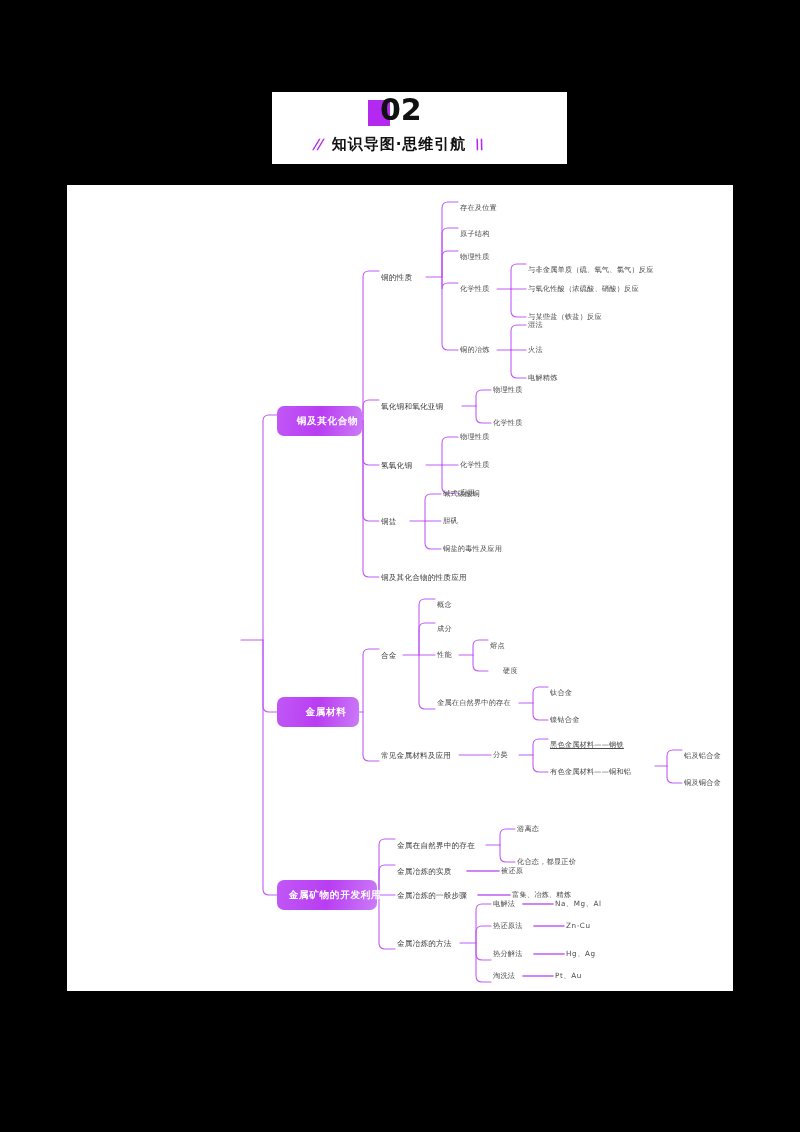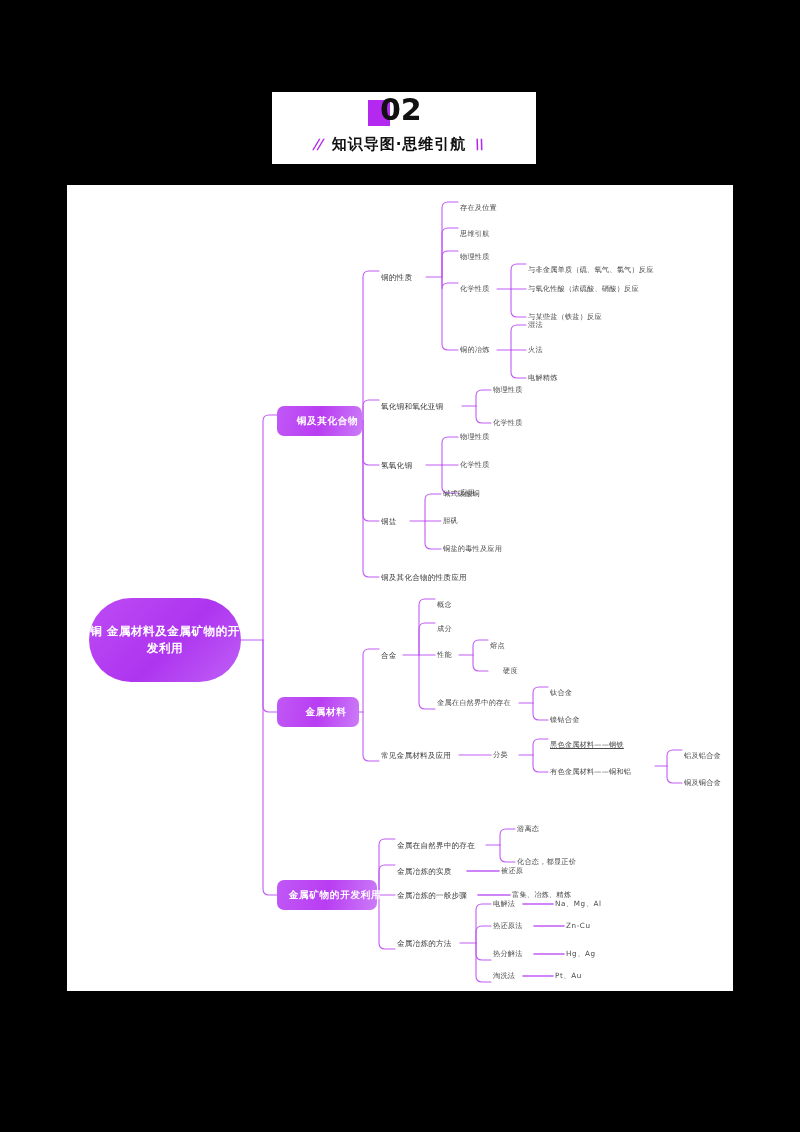--- a/index.html
+++ b/index.html
@@ -1,20 +1,20 @@
 <!DOCTYPE html>
 <html><head>
 <meta charset="utf-8">
 <style>
   html,body{margin:0;padding:0;background:#000;}
   body{width:800px;height:1132px;position:relative;font-family:"DejaVu Sans","Liberation Sans",sans-serif;}
   .page{position:absolute;inset:0;background:#000;}
 
   
-  .header{position:absolute;left:272px;top:92px;width:264px;height:72px;background:#fff;}
+  .header{position:absolute;left:272px;top:92px;width:295px;height:72px;background:#fff;}
   .hdr-num-wrap{position:absolute;left:0;top:2px;width:254px;height:36px;}
   .hdr-sq{position:absolute;left:96px;top:6px;width:22px;height:26px;background:#b429ef;}
   .hdr-num{position:absolute;left:108px;top:-2px;font-size:30px;font-weight:700;color:#111;letter-spacing:0px;font-family:"DejaVu Sans","Liberation Sans",sans-serif;}
   .hdr-title-row{position:absolute;left:0;top:36px;width:254px;height:32px;display:flex;align-items:center;justify-content:center;}
   .slashes{color:#b429ef;font-size:14px;font-weight:700;letter-spacing:-1px;transform:skewX(-16deg);}
   .hdr-title{position:relative;margin:0 9px;font-size:15px;font-weight:700;color:#111;letter-spacing:1px;white-space:nowrap;}
   .hdr-title::before{content:"";position:absolute;left:-3px;right:-3px;bottom:-1px;height:9px;background:#c776f5;z-index:-1;}
 
   
   .canvas{position:absolute;left:67px;top:185px;width:666px;height:806px;background:#fff;}
@@ -152,37 +152,34 @@
           <path d="M409 758 V769 Q409 775 415 775 H424"></path>
           <path d="M409 758 V791 Q409 797 415 797 H424"></path>
 
           <path d="M456 719 H486" stroke-width="1.6"></path>
           <path d="M467 741 H497" stroke-width="1.6"></path>
           <path d="M467 769 H497" stroke-width="1.6"></path>
           <path d="M456 791 H486" stroke-width="1.6"></path>
         </g>
       </svg>
 
-      <div class="root">
-        <span>铜 金属材料及金属矿物的开发利用</span>
-      </div>
 
       <div class="lvl1" style="left:210px;top:221px;width:65px;">
         <span>铜及其化合物</span>
       </div>
       <div class="lvl1" style="left:210px;top:512px;width:62px;">
         <span>金属材料</span>
       </div>
       <div class="lvl1" style="left:210px;top:695px;width:80px;">
         <span>金属矿物的开发利用</span>
       </div>
 
       <div class="lvl2" style="left:314px;top:88px;">铜的性质</div>
       <div class="node lvl3" style="left:393px;top:19px;">存在及位置</div>
-      <div class="node lvl3" style="left:393px;top:45px;">思维引航</div>
+      <div class="node lvl3" style="left:393px;top:45px;">原子结构</div>
       <div class="node lvl3" style="left:393px;top:68px;">物理性质</div>
       <div class="node lvl3" style="left:393px;top:100px;">化学性质</div>
       <div class="node lvl4" style="left:461px;top:81px;">与非金属单质（硫、氧气、氯气）反应</div>
       <div class="node lvl4" style="left:461px;top:100px;">与氧化性酸（浓硫酸、硝酸）反应</div>
       <div class="node lvl4" style="left:461px;top:128px;">与某些盐（铁盐）反应</div>
       <div class="node lvl3" style="left:393px;top:161px;">铜的冶炼</div>
       <div class="node lvl4" style="left:461px;top:136px;">湿法</div>
       <div class="node lvl4" style="left:461px;top:161px;">火法</div>
       <div class="node lvl4" style="left:461px;top:189px;">电解精炼</div>
 

